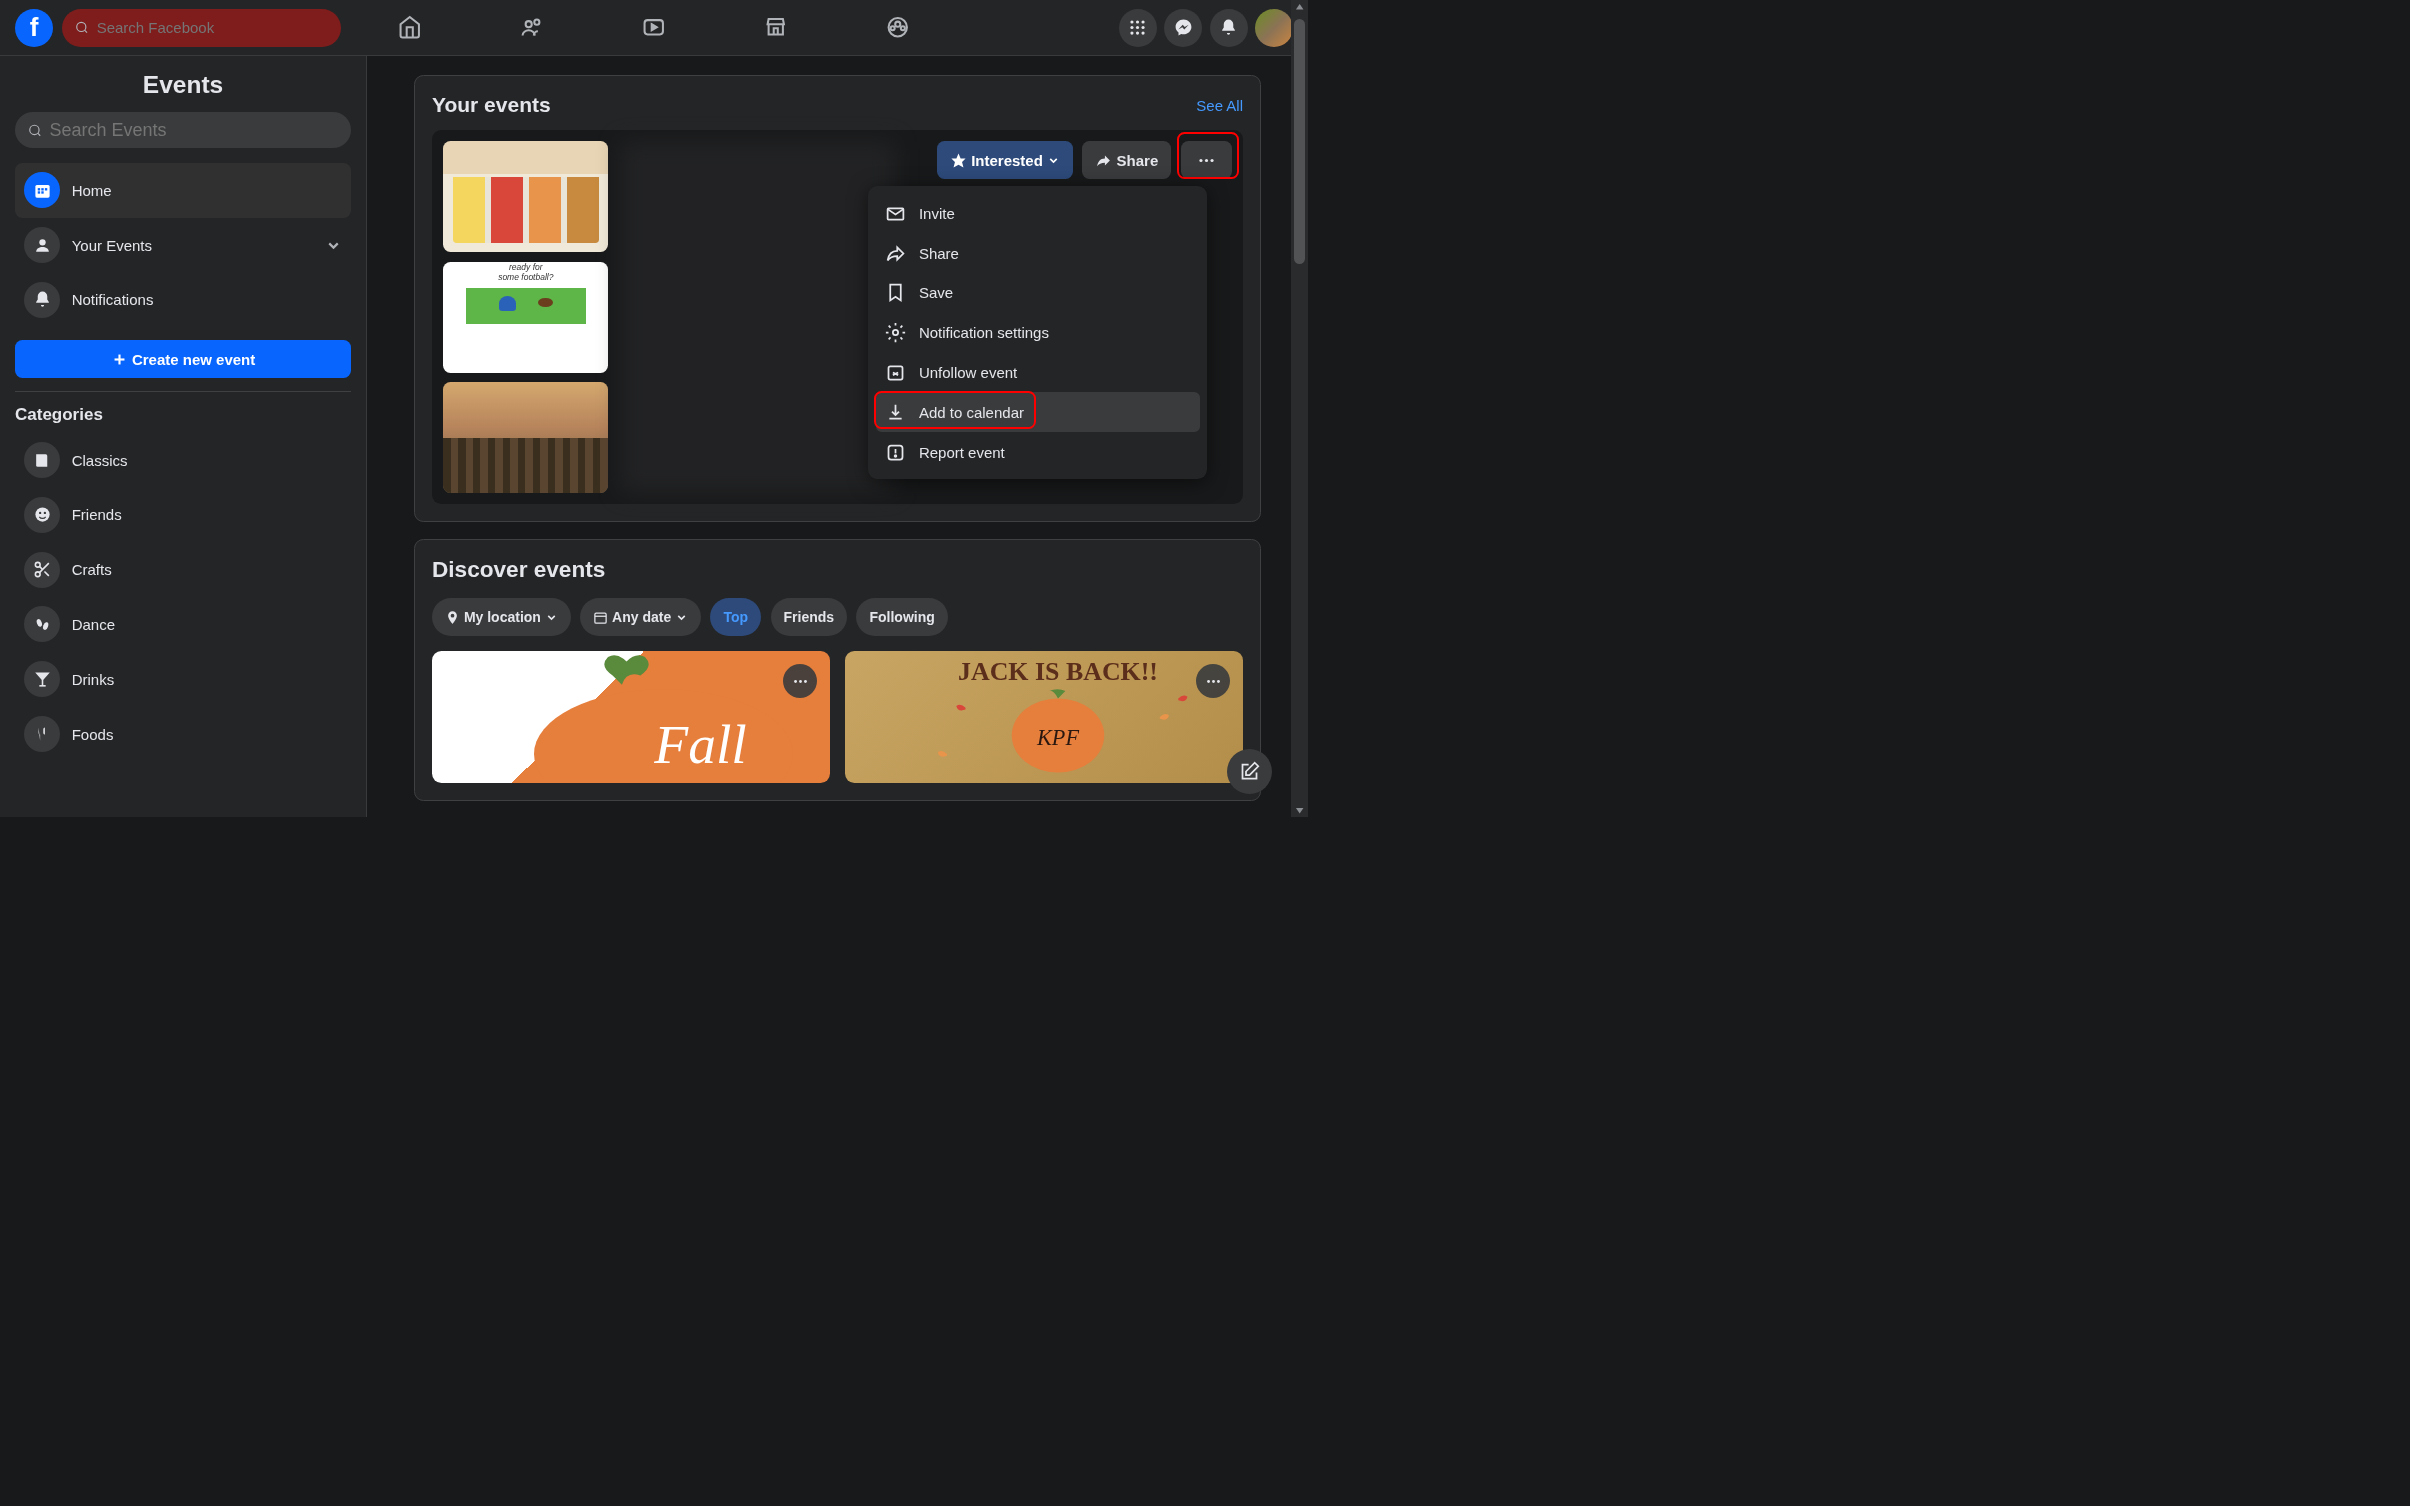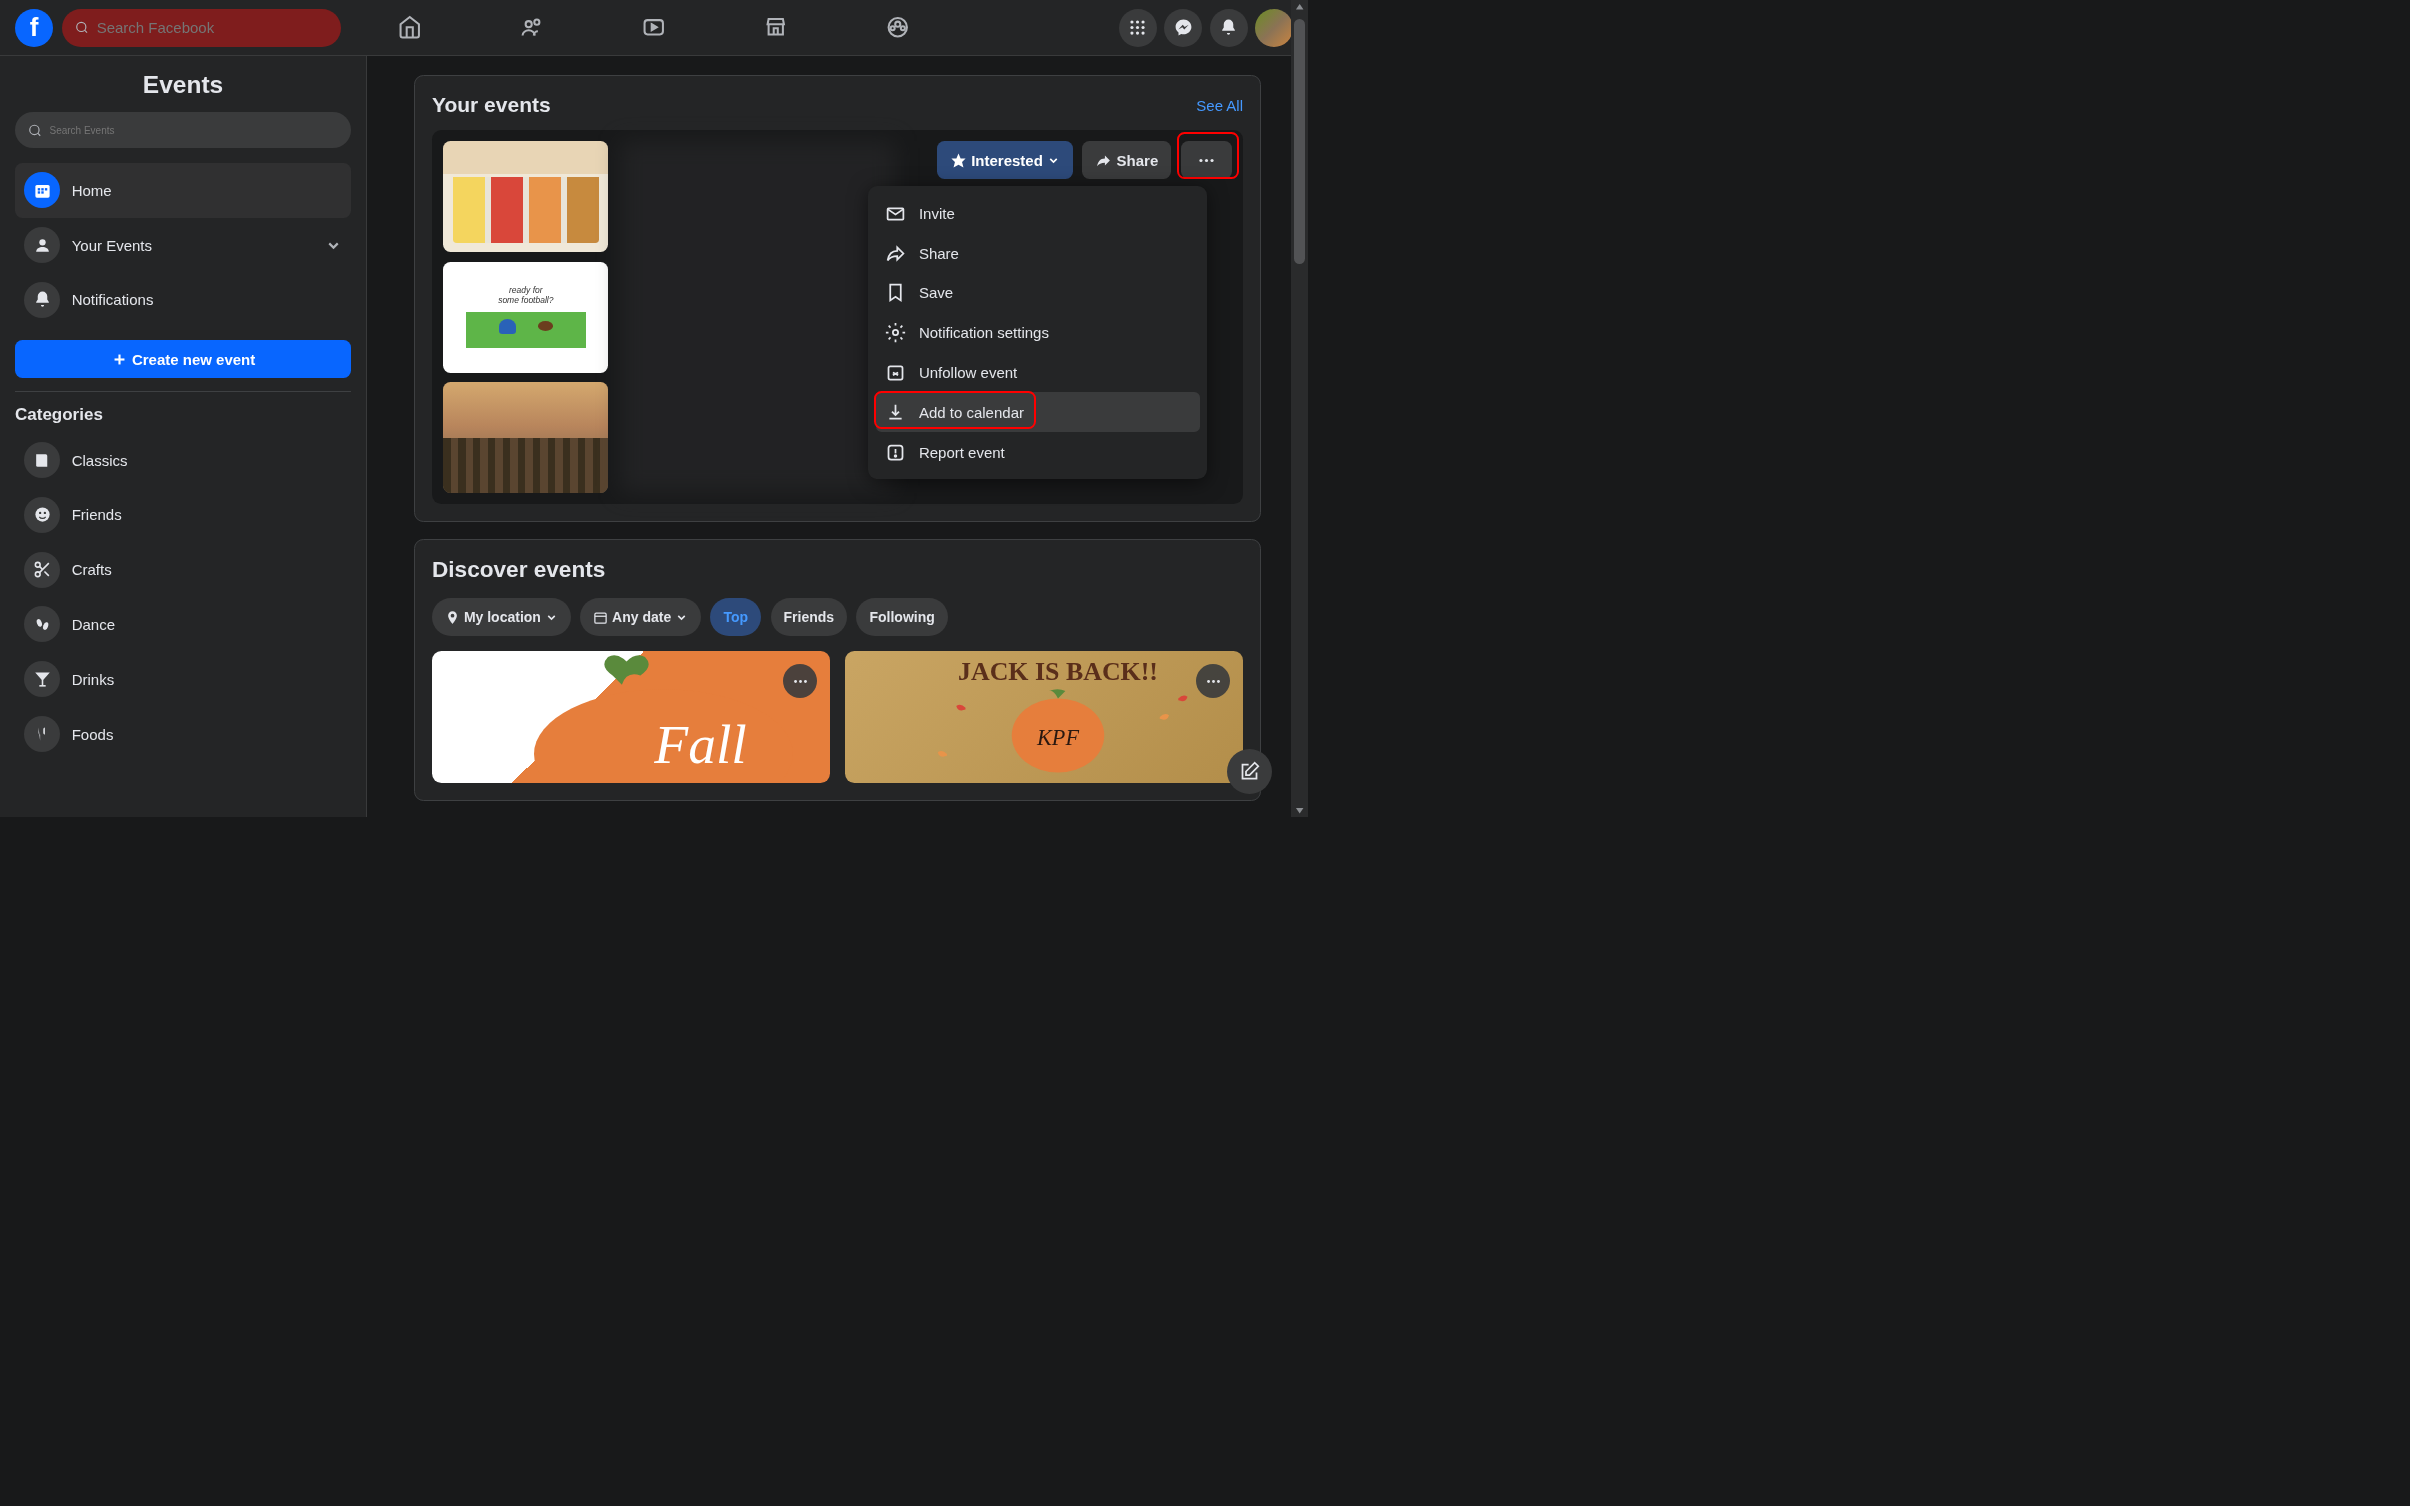--- a/index.html
+++ b/index.html
@@ -84,21 +84,21 @@
     .search-events {
       width: 100%; height: 36px;
       background: #3a3b3c;
       border-radius: 47px;
       display: flex; align-items: center;
       padding: 0 13px;
       margin-bottom: 15px;
     }
     .search-events input {
       background: transparent; border: none; outline: none;
-      color: #b0b3b8; font-size: 10px; margin-left: 7.5px; width: 100%;
+      color: #b0b3b8; font-size: 18px; margin-left: 7.5px; width: 100%;
     }
     .side-item {
       display: flex; align-items: center;
       padding: 9.4px 9.4px;
       border-radius: 7.5px;
       cursor: pointer;
     }
     .side-item.active { background: #303031; }
     .side-icon {
       width: 36px; height: 36px;
@@ -143,21 +143,21 @@
     }
     .event-imgs { display: flex; flex-direction: column; gap: 9.4px; }
     .eimg {
       width: 165px; height: 111px;
       border-radius: 7.5px;
     }
     .eimg1 { background: linear-gradient(to bottom, #e8d5b5 30%, #f0e8d8 30%); position: relative; }
     .eimg1::before { content: ''; position: absolute; bottom: 9.4px; left: 9.4px; right: 9.4px; height: 66px;
       background: linear-gradient(90deg, #f4d55e 0%, #f4d55e 22%, #e8e4d8 22%, #e8e4d8 26%, #d9473a 26%, #d9473a 48%, #e8e4d8 48%, #e8e4d8 52%, #e8944a 52%, #e8944a 74%, #e8e4d8 74%, #e8e4d8 78%, #c78a3e 78%);
       border-radius: 0 0 3.8px 3.8px;}
-    .eimg2 { background: #fff; display: flex; flex-direction: column; align-items: center; justify-content: center; font-size: 8.5px; color: #333; font-style: italic;}
+    .eimg2 { background: #fff; display: flex; flex-direction: column; align-items: center; font-size: 8.5px; color: #333; font-style: italic;}
     .eimg2 .field { width: 122px; height: 38px; background: #5eb548; margin-top: 5.6px; position: relative; border: 1.9px solid #fff;}
     .eimg2 .ball { width: 15px; height: 9.4px; background: #6b3e1e; border-radius: 50%; position: absolute; top: 9.4px; right: 33px;}
     .eimg2 .helmet { width: 17px; height: 15px; background: #2962b8; border-radius: 50% 50% 20% 20%; position: absolute; top: 7.5px; left: 33px;}
     .eimg3 { background: linear-gradient(to bottom, #d4a86e 0%, #b8855c 40%, #6b5a45 100%); position: relative; overflow: hidden;}
     .eimg3::after { content: ''; position: absolute; bottom: 0; left: 0; right: 0; height: 50%;
       background: repeating-linear-gradient(90deg, #3a2f1e 0, #3a2f1e 7.5px, #5a4530 7.5px, #5a4530 15px);}
     
     .blur-area {
       position: absolute;
       left: 188px; top: 11.3px; right: 348px; bottom: 11.3px;

